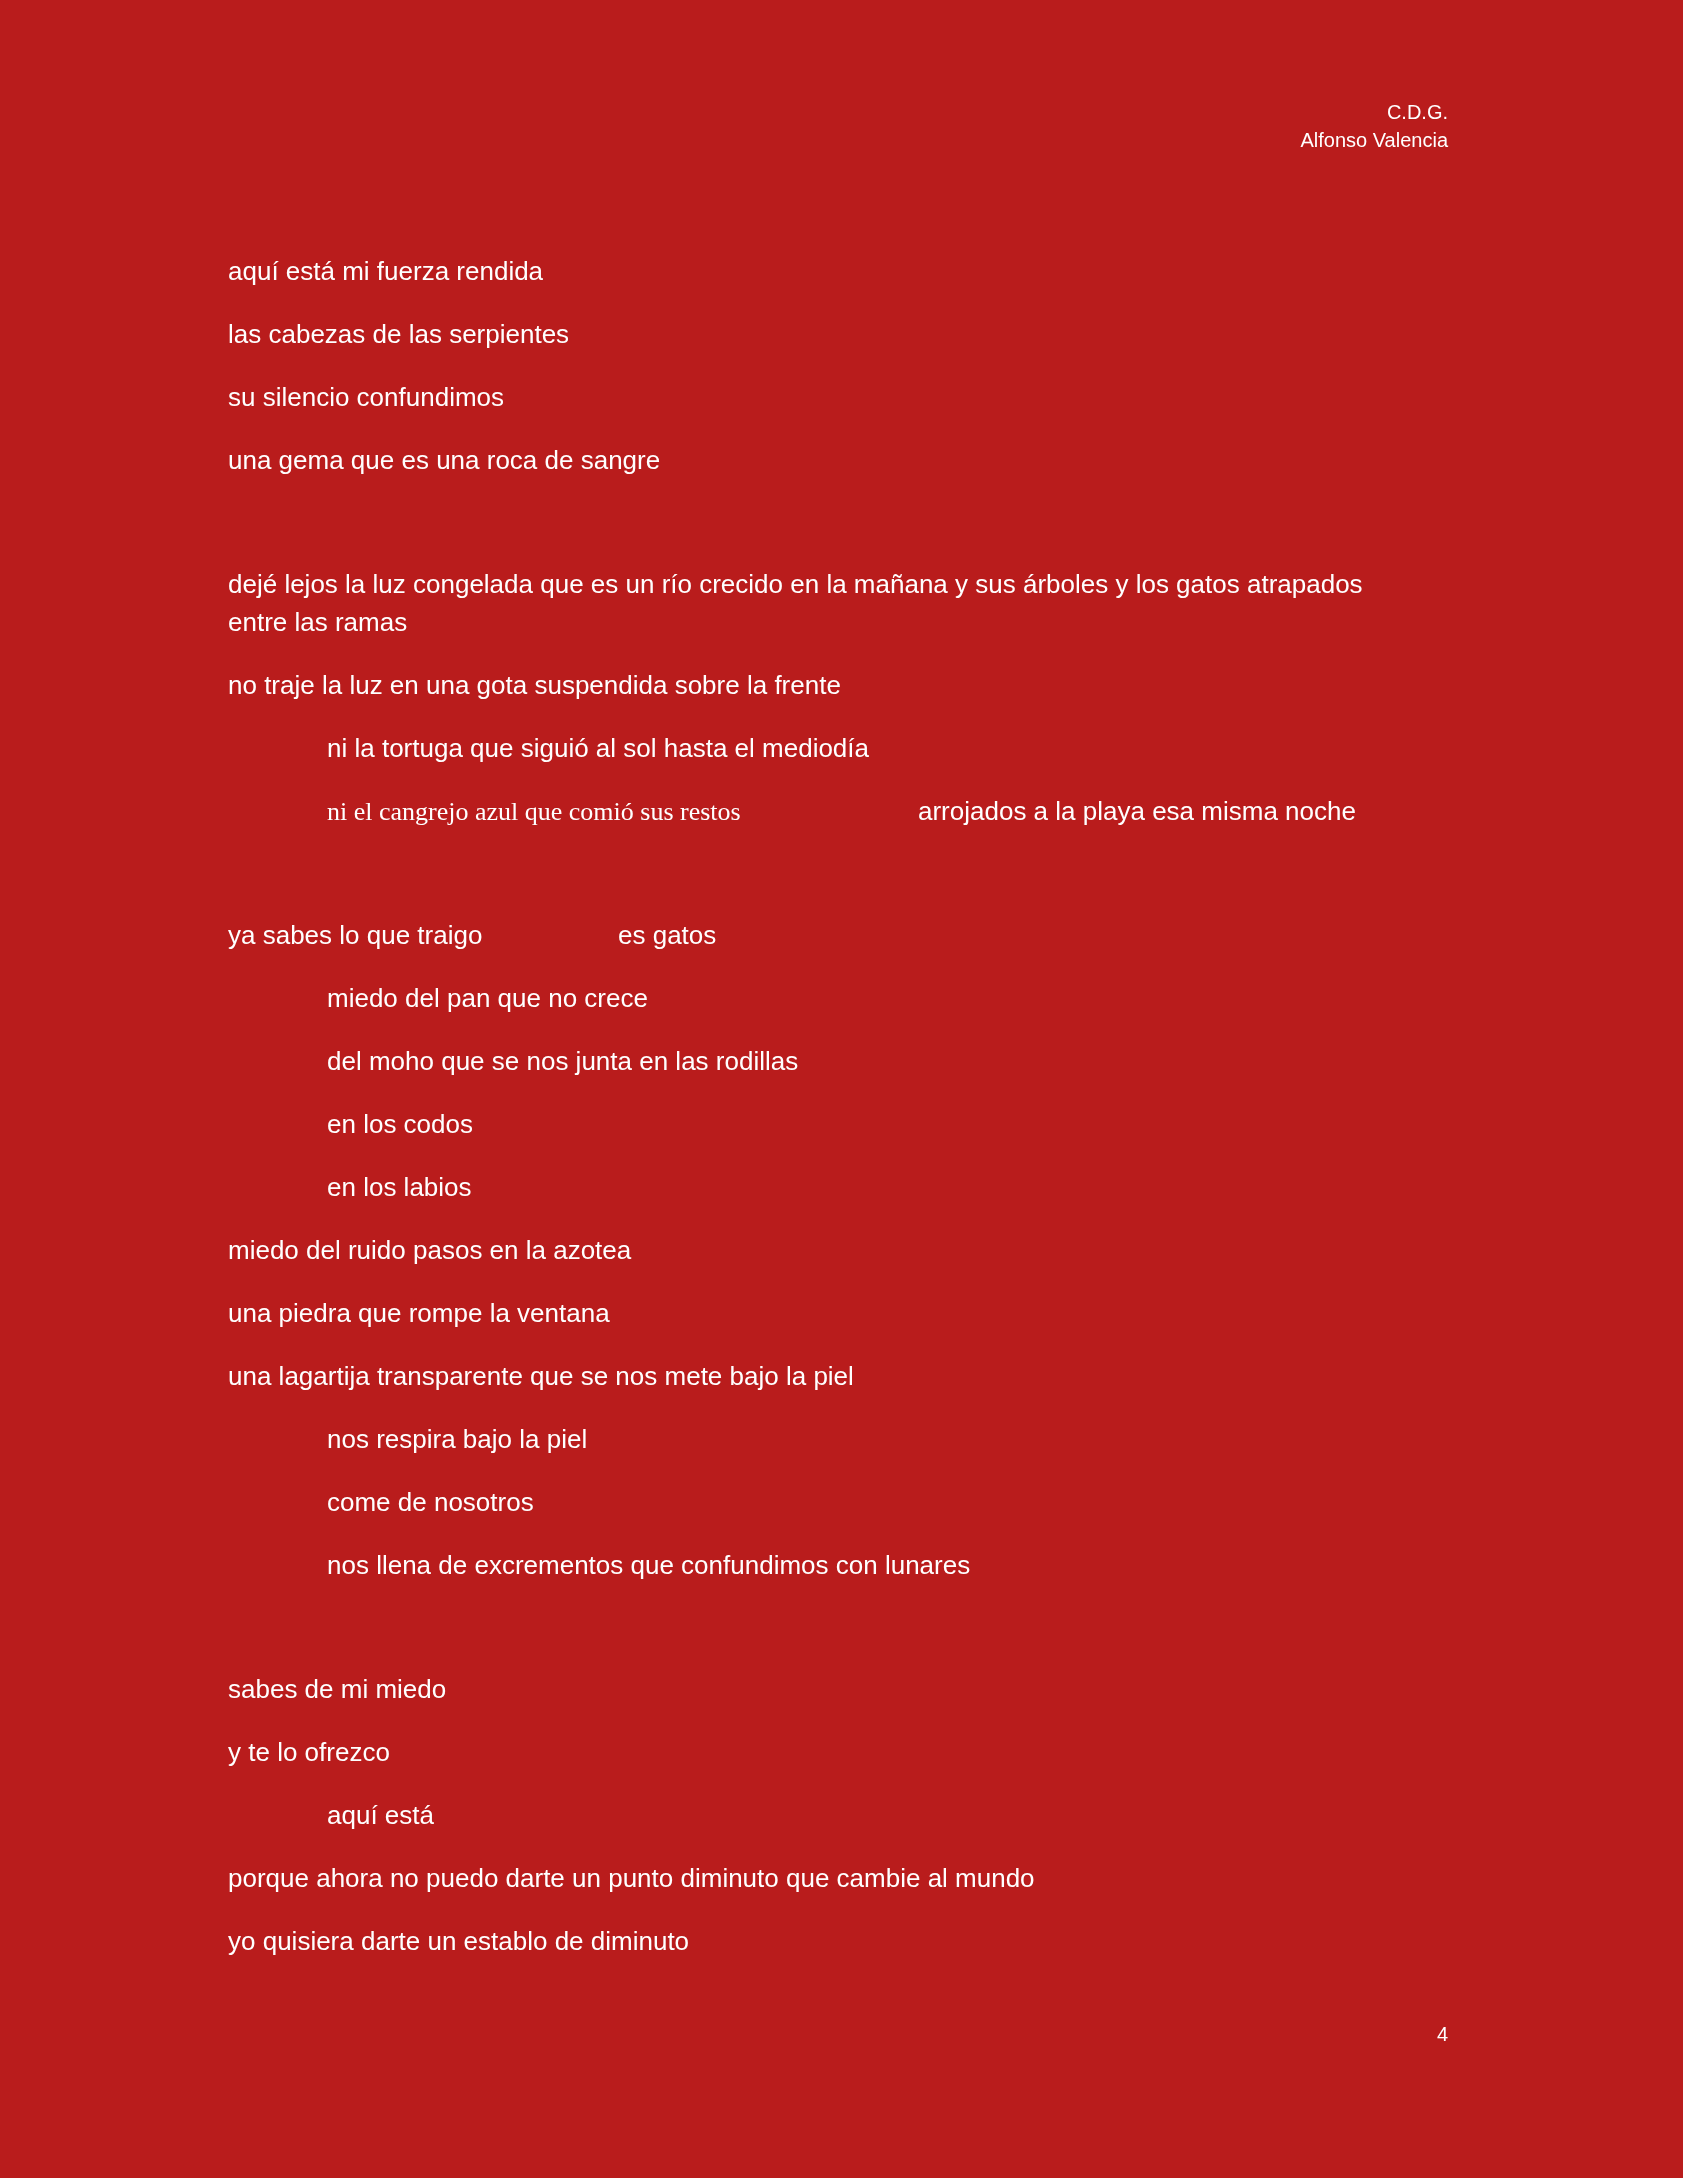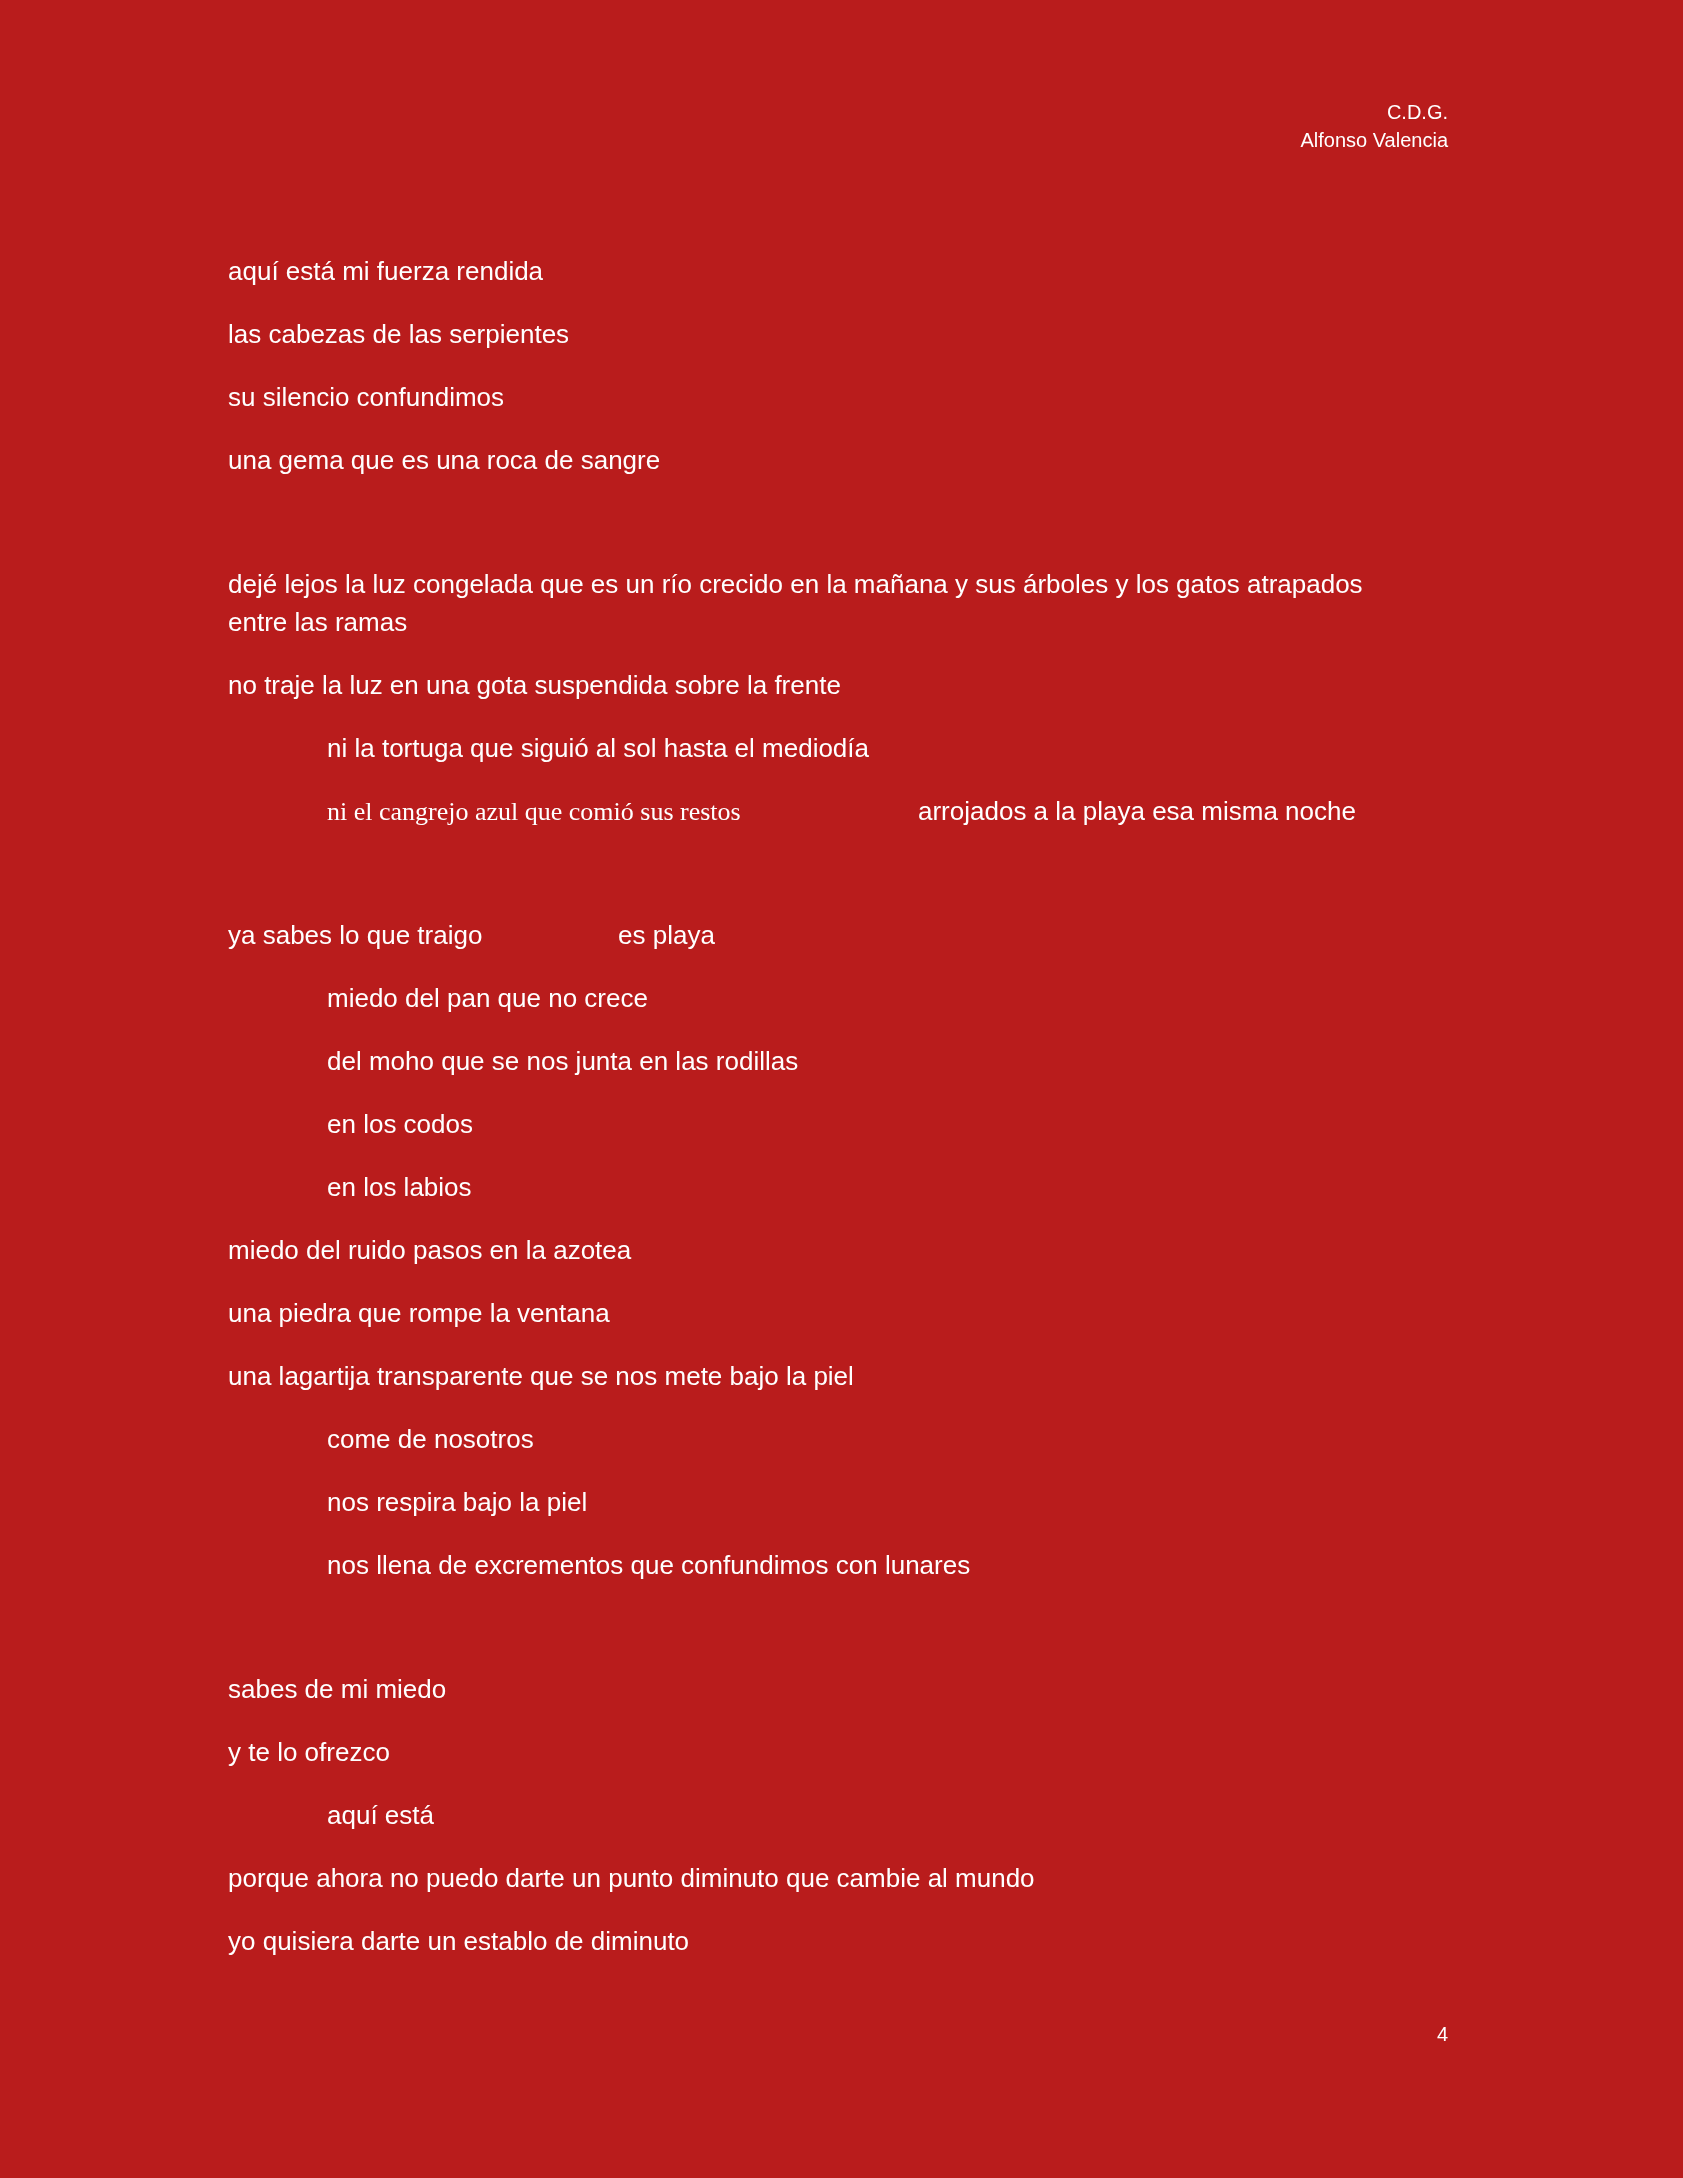--- a/index.html
+++ b/index.html
@@ -73,30 +73,30 @@
   <div id="poem">
       <div class="line g-first"><span class="t1">aquí está mi fuerza rendida</span></div>
       <div class="line g-para"><span class="t1">las cabezas de las serpientes</span></div>
       <div class="line g-para"><span class="t1">su silencio confundimos</span></div>
       <div class="line g-para"><span class="t1">una gema que es una roca de sangre</span></div>
       <div class="line g-stanza"><span class="t1">dejé lejos la luz congelada que es un río crecido en la mañana y sus árboles y los gatos atrapados</span></div>
       <div class="line g-wrap"><span class="t1">entre las ramas</span></div>
       <div class="line g-para"><span class="t1">no traje la luz en una gota suspendida sobre la frente</span></div>
       <div class="line g-para"><span class="t1" style="padding-left: 99px;">ni la tortuga que siguió al sol hasta el mediodía</span></div>
       <div class="line g-para"><span class="t1" style="padding-left: 99px; font-family: Liberation Serif, serif;">ni el cangrejo azul que comió sus restos</span><span class="t2" style="left: 690px;">arrojados a la playa esa misma noche</span></div>
-      <div class="line g-stanza"><span class="t1">ya sabes lo que traigo</span><span class="t2" style="left: 390px;">es playa</span></div>
+      <div class="line g-stanza"><span class="t1">ya sabes lo que traigo</span><span class="t2" style="left: 390px;">es gatos</span></div>
       <div class="line g-para"><span class="t1" style="padding-left: 99px;">miedo del pan que no crece</span></div>
       <div class="line g-para"><span class="t1" style="padding-left: 99px;">del moho que se nos junta en las rodillas</span></div>
       <div class="line g-para"><span class="t1" style="padding-left: 99px;">en los codos</span></div>
       <div class="line g-para"><span class="t1" style="padding-left: 99px;">en los labios</span></div>
       <div class="line g-para"><span class="t1">miedo del ruido pasos en la azotea</span></div>
       <div class="line g-para"><span class="t1">una piedra que rompe la ventana</span></div>
       <div class="line g-para"><span class="t1">una lagartija transparente que se nos mete bajo la piel</span></div>
+      <div class="line g-para"><span class="t1" style="padding-left: 99px;">nos respira bajo la piel</span></div>
       <div class="line g-para"><span class="t1" style="padding-left: 99px;">come de nosotros</span></div>
-      <div class="line g-para"><span class="t1" style="padding-left: 99px;">nos respira bajo la piel</span></div>
       <div class="line g-para"><span class="t1" style="padding-left: 99px;">nos llena de excrementos que confundimos con lunares</span></div>
       <div class="line g-stanza"><span class="t1">sabes de mi miedo</span></div>
       <div class="line g-para"><span class="t1">y te lo ofrezco</span></div>
       <div class="line g-para"><span class="t1" style="padding-left: 99px;">aquí está</span></div>
       <div class="line g-para"><span class="t1">porque ahora no puedo darte un punto diminuto que cambie al mundo</span></div>
       <div class="line g-para"><span class="t1">yo quisiera darte un establo de diminuto</span></div>
     </div>
 
   <div id="page-number">4</div>
 

